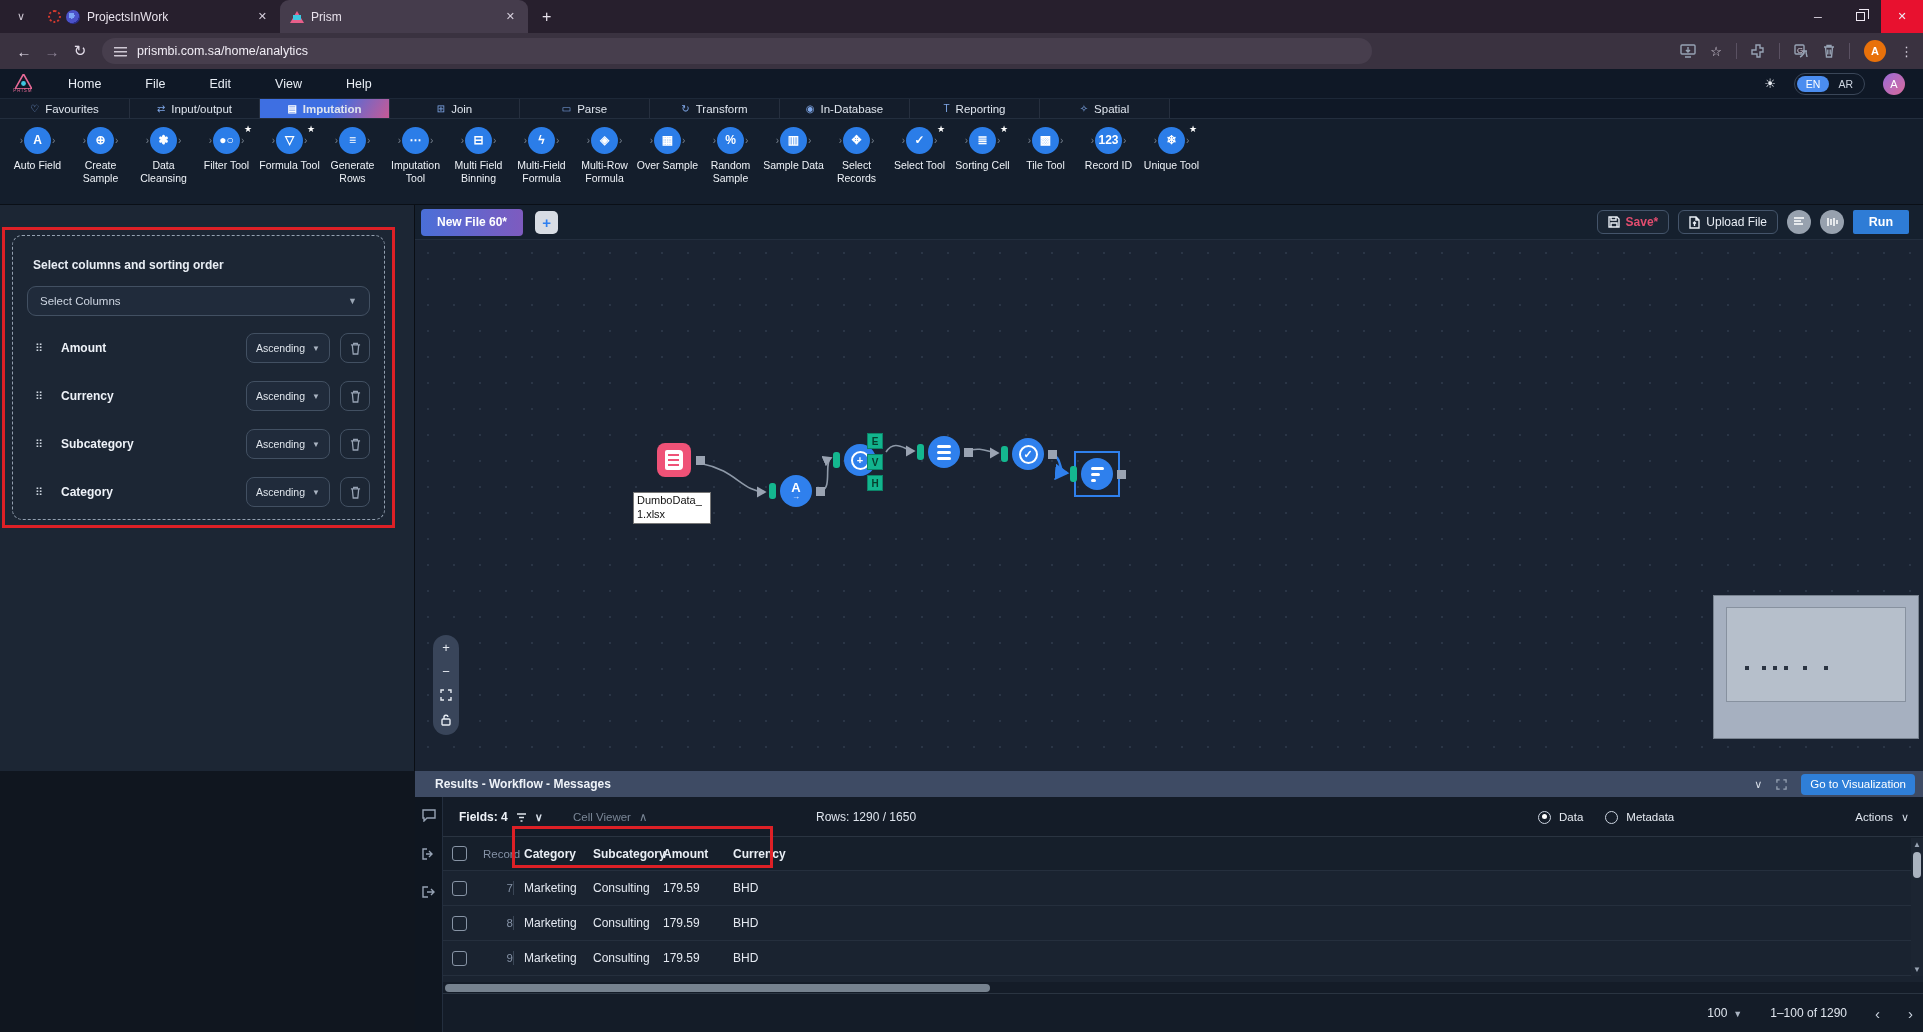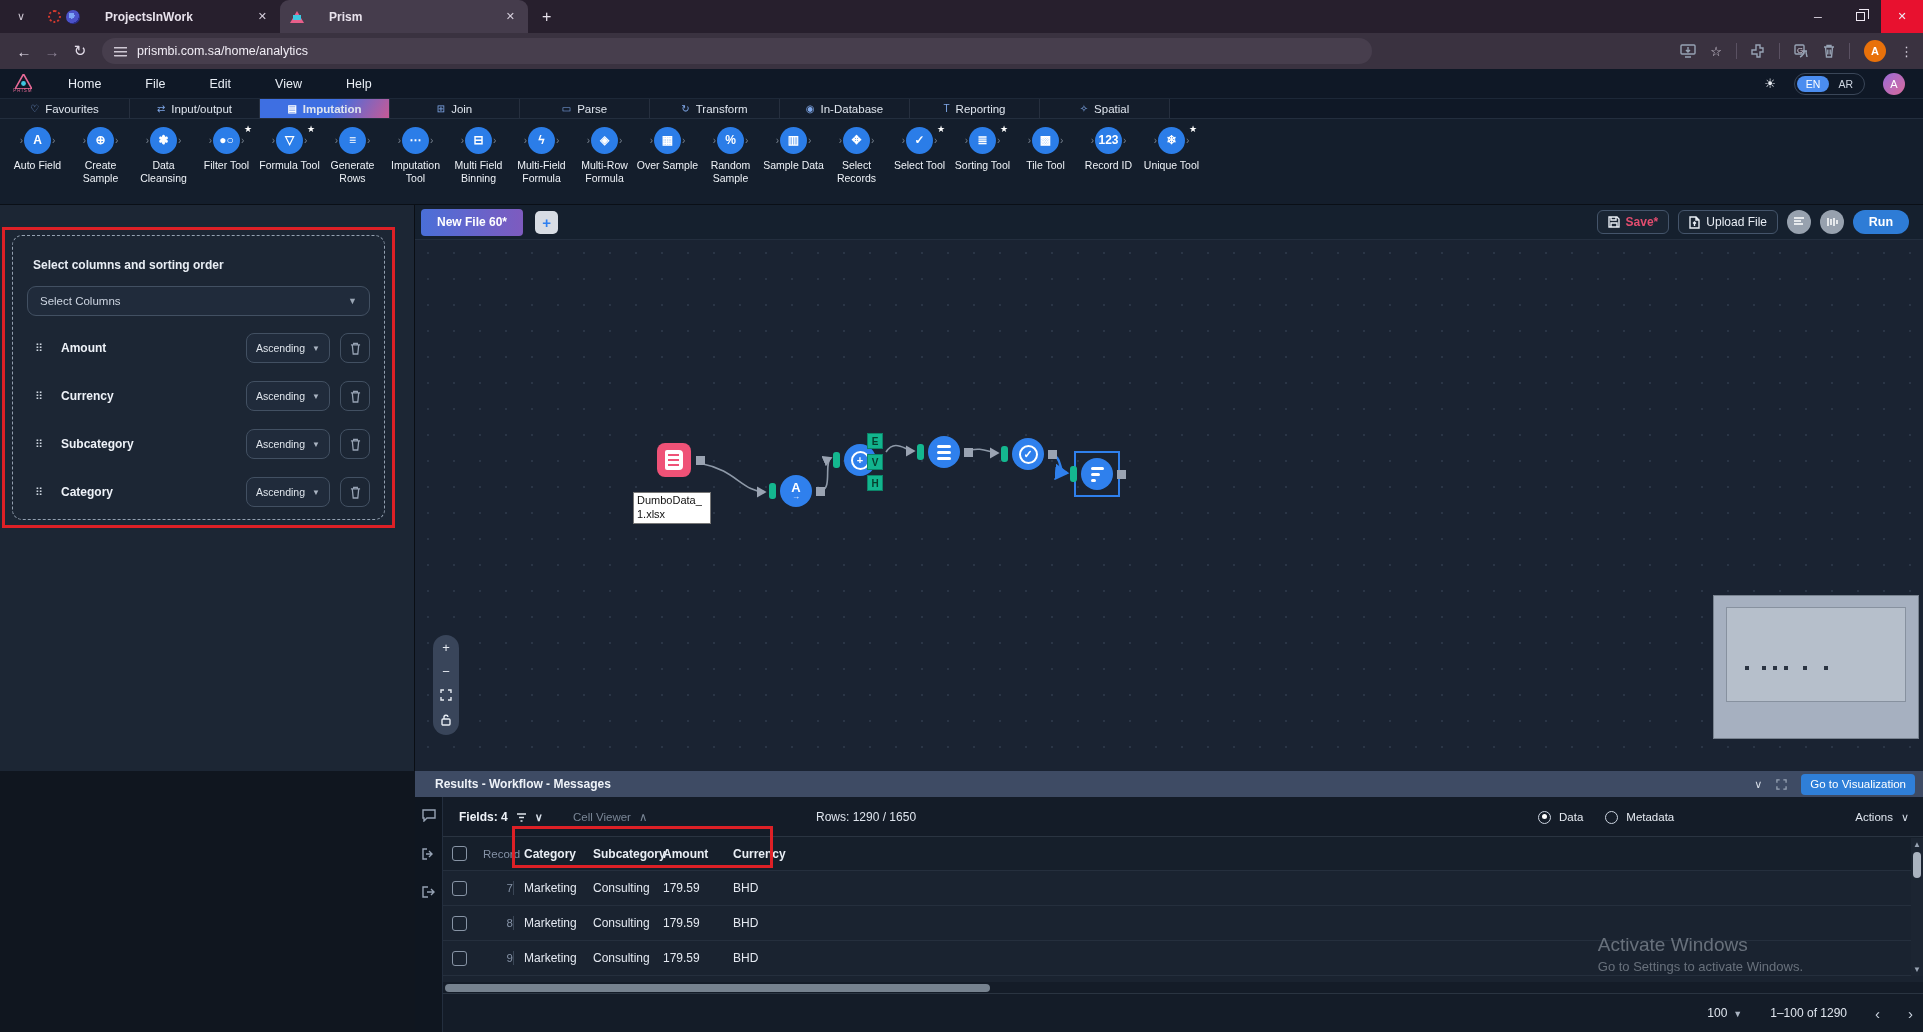--- a/index.html
+++ b/index.html
@@ -4,21 +4,21 @@
 <style>
   * { margin:0; padding:0; box-sizing:border-box; }
   body { font-family:"Liberation Sans", sans-serif; background:#000; }
   .screen { position:relative; width:1923px; height:1032px; overflow:hidden; background:#10161f; color:#e6ebf2; }
 
   
   .tabstrip { height:33px; background:#271f2d; display:flex; align-items:center; }
   .tab-search-btn { width:26px; height:22px; margin:0 4px 0 8px; border-radius:6px; color:#cfc8d4; font-size:11px; display:flex; align-items:center; justify-content:center; }
   .btab { display:flex; align-items:center; height:33px; padding:0 10px; width:242px; color:#e8e2ec; font-size:12px; }
   .btab.active { background:#453c4c; border-radius:9px 9px 0 0; width:248px; }
-  .btab .title { flex:1; white-space:nowrap; overflow:hidden; margin-left:25px;font-weight:bold; }
+  .btab .title { flex:1; white-space:nowrap; overflow:hidden; margin-left:7px; }
   .btab .close { color:#d6cfdc; font-size:11px; padding:0 3px; }
   .fav-red { width:13px; height:13px; border-radius:50%; border:2px dotted #d43a2f; flex:0 0 auto; }
   .fav-swirl { width:14px; height:14px; border-radius:50%; margin-left:5px; background:radial-gradient(circle at 40% 40%, #7da5f5 0 25%, #4b52c9 26% 60%, #2b2f8f 61%); flex:0 0 auto; }
   .fav-prism { width:0; height:0; border-left:7px solid transparent; border-right:7px solid transparent; border-bottom:12px solid #e85f8a; position:relative; flex:0 0 auto; }
   .fav-prism::after { content:""; position:absolute; left:-4px; top:4px; width:8px; height:5px; background:#3ec6e0; }
   .newtab-btn { color:#e8e2ec; font-size:16px; margin-left:14px; }
   .win-controls { margin-left:auto; display:flex; height:33px; }
   .win-btn { width:42px; height:33px; display:flex; align-items:center; justify-content:center; color:#efe9f3; font-size:11px; }
   .win-btn.close { background:#e8112f; }
   .restore-glyph { position:relative; width:9px; height:9px; border:1px solid #efe9f3; }
@@ -87,21 +87,21 @@
 
   
   .canvas-col { flex:1; display:flex; flex-direction:column; }
   .filebar { height:35px; background:#15202e; border-bottom:1px solid #232e3e; display:flex; align-items:center; padding:0 14px 0 6px; }
   .file-tab { height:27px; padding:0 16px; background:linear-gradient(90deg,#4a6fd8,#7e5bbf); border-radius:4px; color:#fff; font-size:12px; font-weight:bold; display:flex; align-items:center; }
   .add-file { width:23px; height:23px; margin-left:12px; background:#d7dce4; color:#2d7ff0; border-radius:5px; font-size:15px; font-weight:bold; display:flex; align-items:center; justify-content:center; }
   .filebar-right { margin-left:auto; display:flex; align-items:center; gap:9px; }
   .fbtn { height:24px; border:1px solid #44546a; background:#1a2533; border-radius:6px; display:flex; align-items:center; gap:6px; padding:0 10px; font-size:12px; color:#e9eef5; }
   .fbtn .save-txt { color:#e44d6f; font-weight:bold; }
   .circ-btn { width:24px; height:24px; border-radius:50%; background:#97a1ae; display:flex; align-items:center; justify-content:center; }
-  .run-btn { width:56px; height:24px; background:#2e7cd6; border-radius:12px; color:#fff; font-size:12.5px; font-weight:bold; display:flex; align-items:center; justify-content:center; }
+  .run-btn { width:56px; height:24px; background:#2e7cd6; border-radius:2px; color:#fff; font-size:12.5px; font-weight:bold; display:flex; align-items:center; justify-content:center; }
 
   .canvas { flex:1; position:relative; background:#1a2332; background-image:radial-gradient(#2a3546 1px, transparent 1.3px); background-size:26px 26px; overflow:hidden; }
   .wires { position:absolute; left:0; top:0; }
   .node { position:absolute; }
   .ncircle { width:32px; height:32px; border-radius:50%; background:#2f80ed; display:flex; flex-direction:column; align-items:center; justify-content:center; color:#fff; font-weight:bold; }
   .in-tab { position:absolute; left:-11px; top:8px; width:7px; height:16px; border-radius:3px; background:#14b78f; }
   .out-sq { position:absolute; right:-13px; top:12px; width:9px; height:9px; background:#9aa3b2; }
   .src-node { width:34px; height:34px; border-radius:8px; background:#ef5277; position:relative; display:flex; align-items:center; justify-content:center; }
   .book { width:18px; height:20px; background:#fff; border-radius:2px 4px 4px 2px; position:relative; }
   .book::before { content:""; position:absolute; left:3px; top:4px; width:11px; height:12px;
@@ -461,21 +461,21 @@
         <span class="tool-label">Select Tool</span>
       </div>
 
       <div class="tool">
         <span class="tool-star">★</span>
         <div class="tool-top">
           <span class="chev">›</span>
           <span class="tool-circle">≣</span>
           <span class="chev">›</span>
         </div>
-        <span class="tool-label">Sorting Tool</span>
+        <span class="tool-label">Sorting Cell</span>
       </div>
 
       <div class="tool">
 
         <div class="tool-top">
           <span class="chev">›</span>
           <span class="tool-circle">▩</span>
           <span class="chev">›</span>
         </div>
         <span class="tool-label">Tile Tool</span>
@@ -825,19 +825,15 @@
 
         <div class="pager">
           <span><span>100</span><span class="dd">▼</span></span>
           <span>1–100 of 1290</span>
           <span class="pg-chev">‹</span>
           <span class="pg-chev">›</span>
         </div>
       </div>
     </div>
 
-    <div class="watermark">
-      <div class="wm1">Activate Windows</div>
-      <div class="wm2">Go to Settings to activate Windows.</div>
-    </div>
   </div>
 
 </div>
 
 </body></html>

